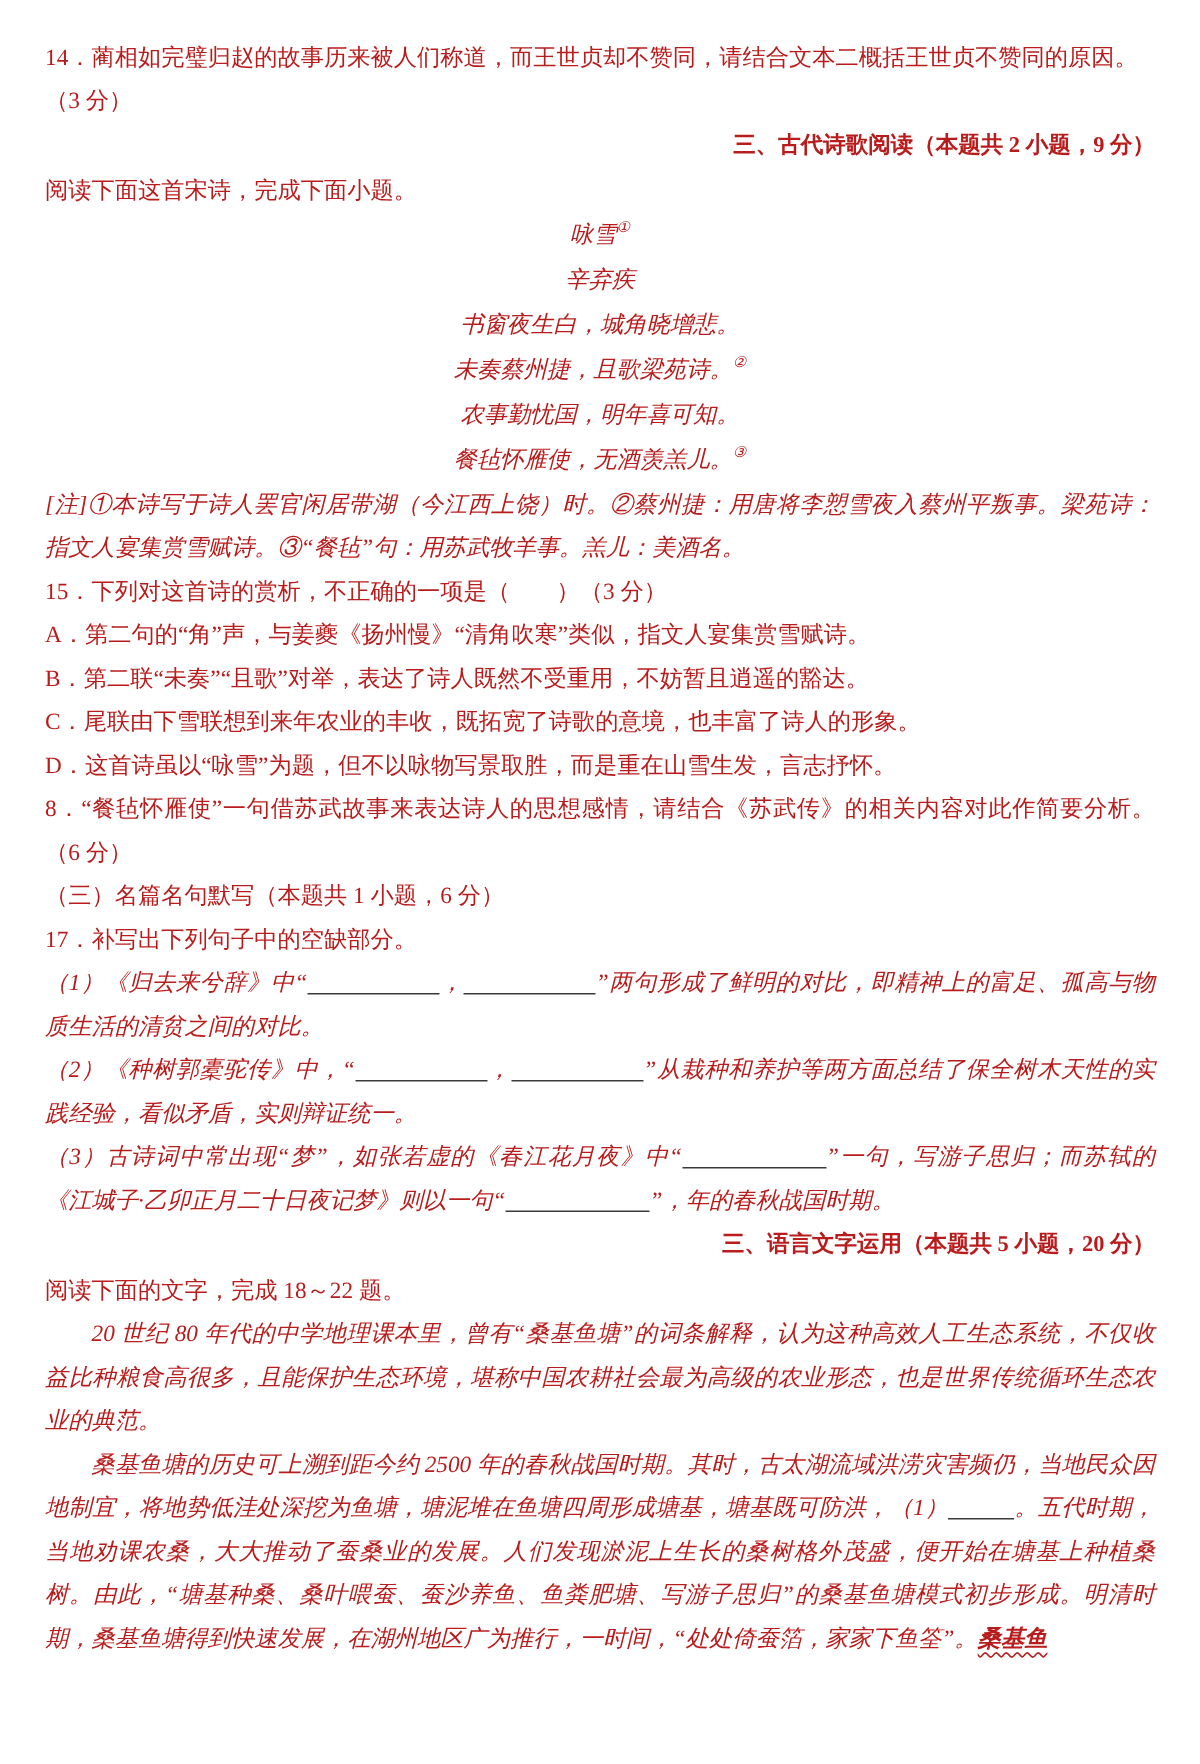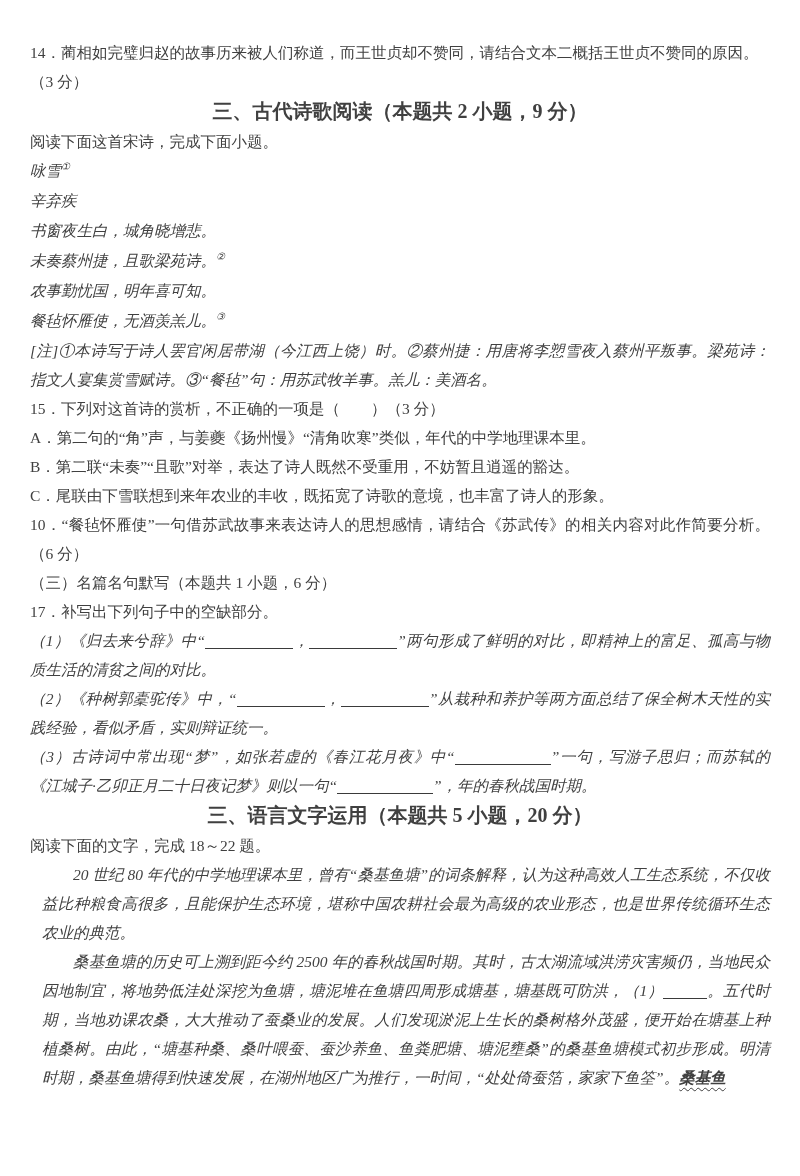--- a/index.html
+++ b/index.html
@@ -1,56 +1,56 @@
 <!DOCTYPE html>
 <html><head>
 <meta charset="utf-8">
 <style>
   html, body { margin: 0; padding: 0; background: #ffffff; }
   .page {
     width: 800px;
     height: 1176px;
     box-sizing: border-box;
-    padding: 38px 30px 0 30px;
+    padding: 24px 30px 0 30px;
     background: #ffffff;
-    color: #404040;
+    color: #b91c1c;
     font-family: "Liberation Serif", "DejaVu Serif", serif;
     font-size: 15.5px;
     line-height: 29px;
     overflow: hidden;
   }
   .para { margin: 0; text-align: justify; }
   .heading {
     margin: 0;
-    font-size: 20px;
+    font-size: 15px;
     font-weight: bold;
     line-height: 31px;
-    text-align: center;
+    text-align: right;
   }
   .kai { font-style: italic; }           
-  .poem { font-style: italic; }
+  .poem { text-align: center; font-style: italic; }
   .poem-line { line-height: 30px; }
   sup { font-size: 10px; line-height: 0; }
   .blank {
     display: inline-block;
     height: 15px;
     border-bottom: 1px solid #3a3a3a;
     vertical-align: -3px;
   }
   .blank-lg { width: 88px; }
   .blank-xl { width: 96px; }
   .blank-sm { width: 44px; }
   .wavy {
     text-decoration-line: underline;
     text-decoration-style: wavy;
     text-decoration-thickness: 1px;
     text-underline-offset: 4px;
     font-weight: bold;
   }
-  .indent { text-indent: 2em; margin-left: 12px; }
+  .indent { text-indent: 2em; }
 </style>
 </head>
 <body>
 
 <div class="page">
 
   <p class="para">14．蔺相如完璧归赵的故事历来被人们称道，而王世贞却不赞同，请结合文本二概括王世贞不赞同的原因。</p>
   <p class="para">（3 分）</p>
 
   <h2 class="heading">三、古代诗歌阅读（本题共 2 小题，9 分）</h2>
@@ -61,35 +61,36 @@
     <div class="poem-line">辛弃疾</div>
     <div class="poem-line"><span>书窗夜生白，城角晓增悲。</span><sup></sup></div>
     <div class="poem-line"><span>未奏蔡州捷，且歌梁苑诗。</span><sup>②</sup></div>
     <div class="poem-line"><span>农事勤忧国，明年喜可知。</span><sup></sup></div>
     <div class="poem-line"><span>餐毡怀雁使，无酒羡羔儿。</span><sup>③</sup></div>
   </div>
 
   <p class="para kai">[注]①本诗写于诗人罢官闲居带湖（今江西上饶）时。②蔡州捷：用唐将李愬雪夜入蔡州平叛事。梁苑诗：指文人宴集赏雪赋诗。③“餐毡”句：用苏武牧羊事。羔儿：美酒名。</p>
 
   <p class="para">15．下列对这首诗的赏析，不正确的一项是（　　）（3 分）</p>
-  <p class="para">A．第二句的“角”声，与姜夔《扬州慢》“清角吹寒”类似，年代的中学地理课本里。</p>
+  <p class="para">A．第二句的“角”声，与姜夔《扬州慢》“清角吹寒”类似，指文人宴集赏雪赋诗。</p>
   <p class="para">B．第二联“未奏”“且歌”对举，表达了诗人既然不受重用，不妨暂且逍遥的豁达。</p>
   <p class="para">C．尾联由下雪联想到来年农业的丰收，既拓宽了诗歌的意境，也丰富了诗人的形象。</p>
+  <p class="para">D．这首诗虽以“咏雪”为题，但不以咏物写景取胜，而是重在山雪生发，言志抒怀。</p>
 
-  <p class="para">10．“餐毡怀雁使”一句借苏武故事来表达诗人的思想感情，请结合《苏武传》的相关内容对此作简要分析。（6 分）</p>
+  <p class="para">8．“餐毡怀雁使”一句借苏武故事来表达诗人的思想感情，请结合《苏武传》的相关内容对此作简要分析。（6 分）</p>
 
   <p class="para">（三）名篇名句默写（本题共 1 小题，6 分）</p>
   <p class="para">17．补写出下列句子中的空缺部分。</p>
 
   <p class="para kai"><span>（1）《归去来兮辞》中“</span><span class="blank blank-lg"></span><span>，</span><span class="blank blank-lg"></span><span>”两句形成了鲜明的对比，即精神上的富足、孤高与物质生活的清贫之间的对比。</span></p>
 
   <p class="para kai"><span>（2）《种树郭橐驼传》中，“</span><span class="blank blank-lg"></span><span>，</span><span class="blank blank-lg"></span><span>”从栽种和养护等两方面总结了保全树木天性的实践经验，看似矛盾，实则辩证统一。</span></p>
 
   <p class="para kai"><span>（3）古诗词中常出现“梦”，如张若虚的《春江花月夜》中“</span><span class="blank blank-xl"></span><span>”一句，写游子思归；而苏轼的《江城子·乙卯正月二十日夜记梦》则以一句“</span><span class="blank blank-xl"></span><span>”，年的春秋战国时期。</span></p>
 
   <h2 class="heading">三、语言文字运用（本题共 5 小题，20 分）</h2>
   <p class="para">阅读下面的文字，完成 18～22 题。</p>
 
   <p class="para kai indent">20 世纪 80 年代的中学地理课本里，曾有“桑基鱼塘”的词条解释，认为这种高效人工生态系统，不仅收益比种粮食高很多，且能保护生态环境，堪称中国农耕社会最为高级的农业形态，也是世界传统循环生态农业的典范。</p>
 
-  <p class="para kai indent"><span>桑基鱼塘的历史可上溯到距今约 2500 年的春秋战国时期。其时，古太湖流域洪涝灾害频仍，当地民众因地制宜，将地势低洼处深挖为鱼塘，塘泥堆在鱼塘四周形成塘基，塘基既可防洪，（1）</span><span class="blank blank-sm"></span><span>。五代时期，当地劝课农桑，大大推动了蚕桑业的发展。人们发现淤泥上生长的桑树格外茂盛，便开始在塘基上种植桑树。由此，“塘基种桑、桑叶喂蚕、蚕沙养鱼、鱼粪肥塘、塘泥壅桑”的桑基鱼塘模式初步形成。明清时期，桑基鱼塘得到快速发展，在湖州地区广为推行，一时间，“处处倚蚕箔，家家下鱼筌”。</span><span class="wavy">桑基鱼</span></p>
+  <p class="para kai indent"><span>桑基鱼塘的历史可上溯到距今约 2500 年的春秋战国时期。其时，古太湖流域洪涝灾害频仍，当地民众因地制宜，将地势低洼处深挖为鱼塘，塘泥堆在鱼塘四周形成塘基，塘基既可防洪，（1）</span><span class="blank blank-sm"></span><span>。五代时期，当地劝课农桑，大大推动了蚕桑业的发展。人们发现淤泥上生长的桑树格外茂盛，便开始在塘基上种植桑树。由此，“塘基种桑、桑叶喂蚕、蚕沙养鱼、鱼粪肥塘、写游子思归”的桑基鱼塘模式初步形成。明清时期，桑基鱼塘得到快速发展，在湖州地区广为推行，一时间，“处处倚蚕箔，家家下鱼筌”。</span><span class="wavy">桑基鱼</span></p>
 
 </div>
 
 </body></html>

